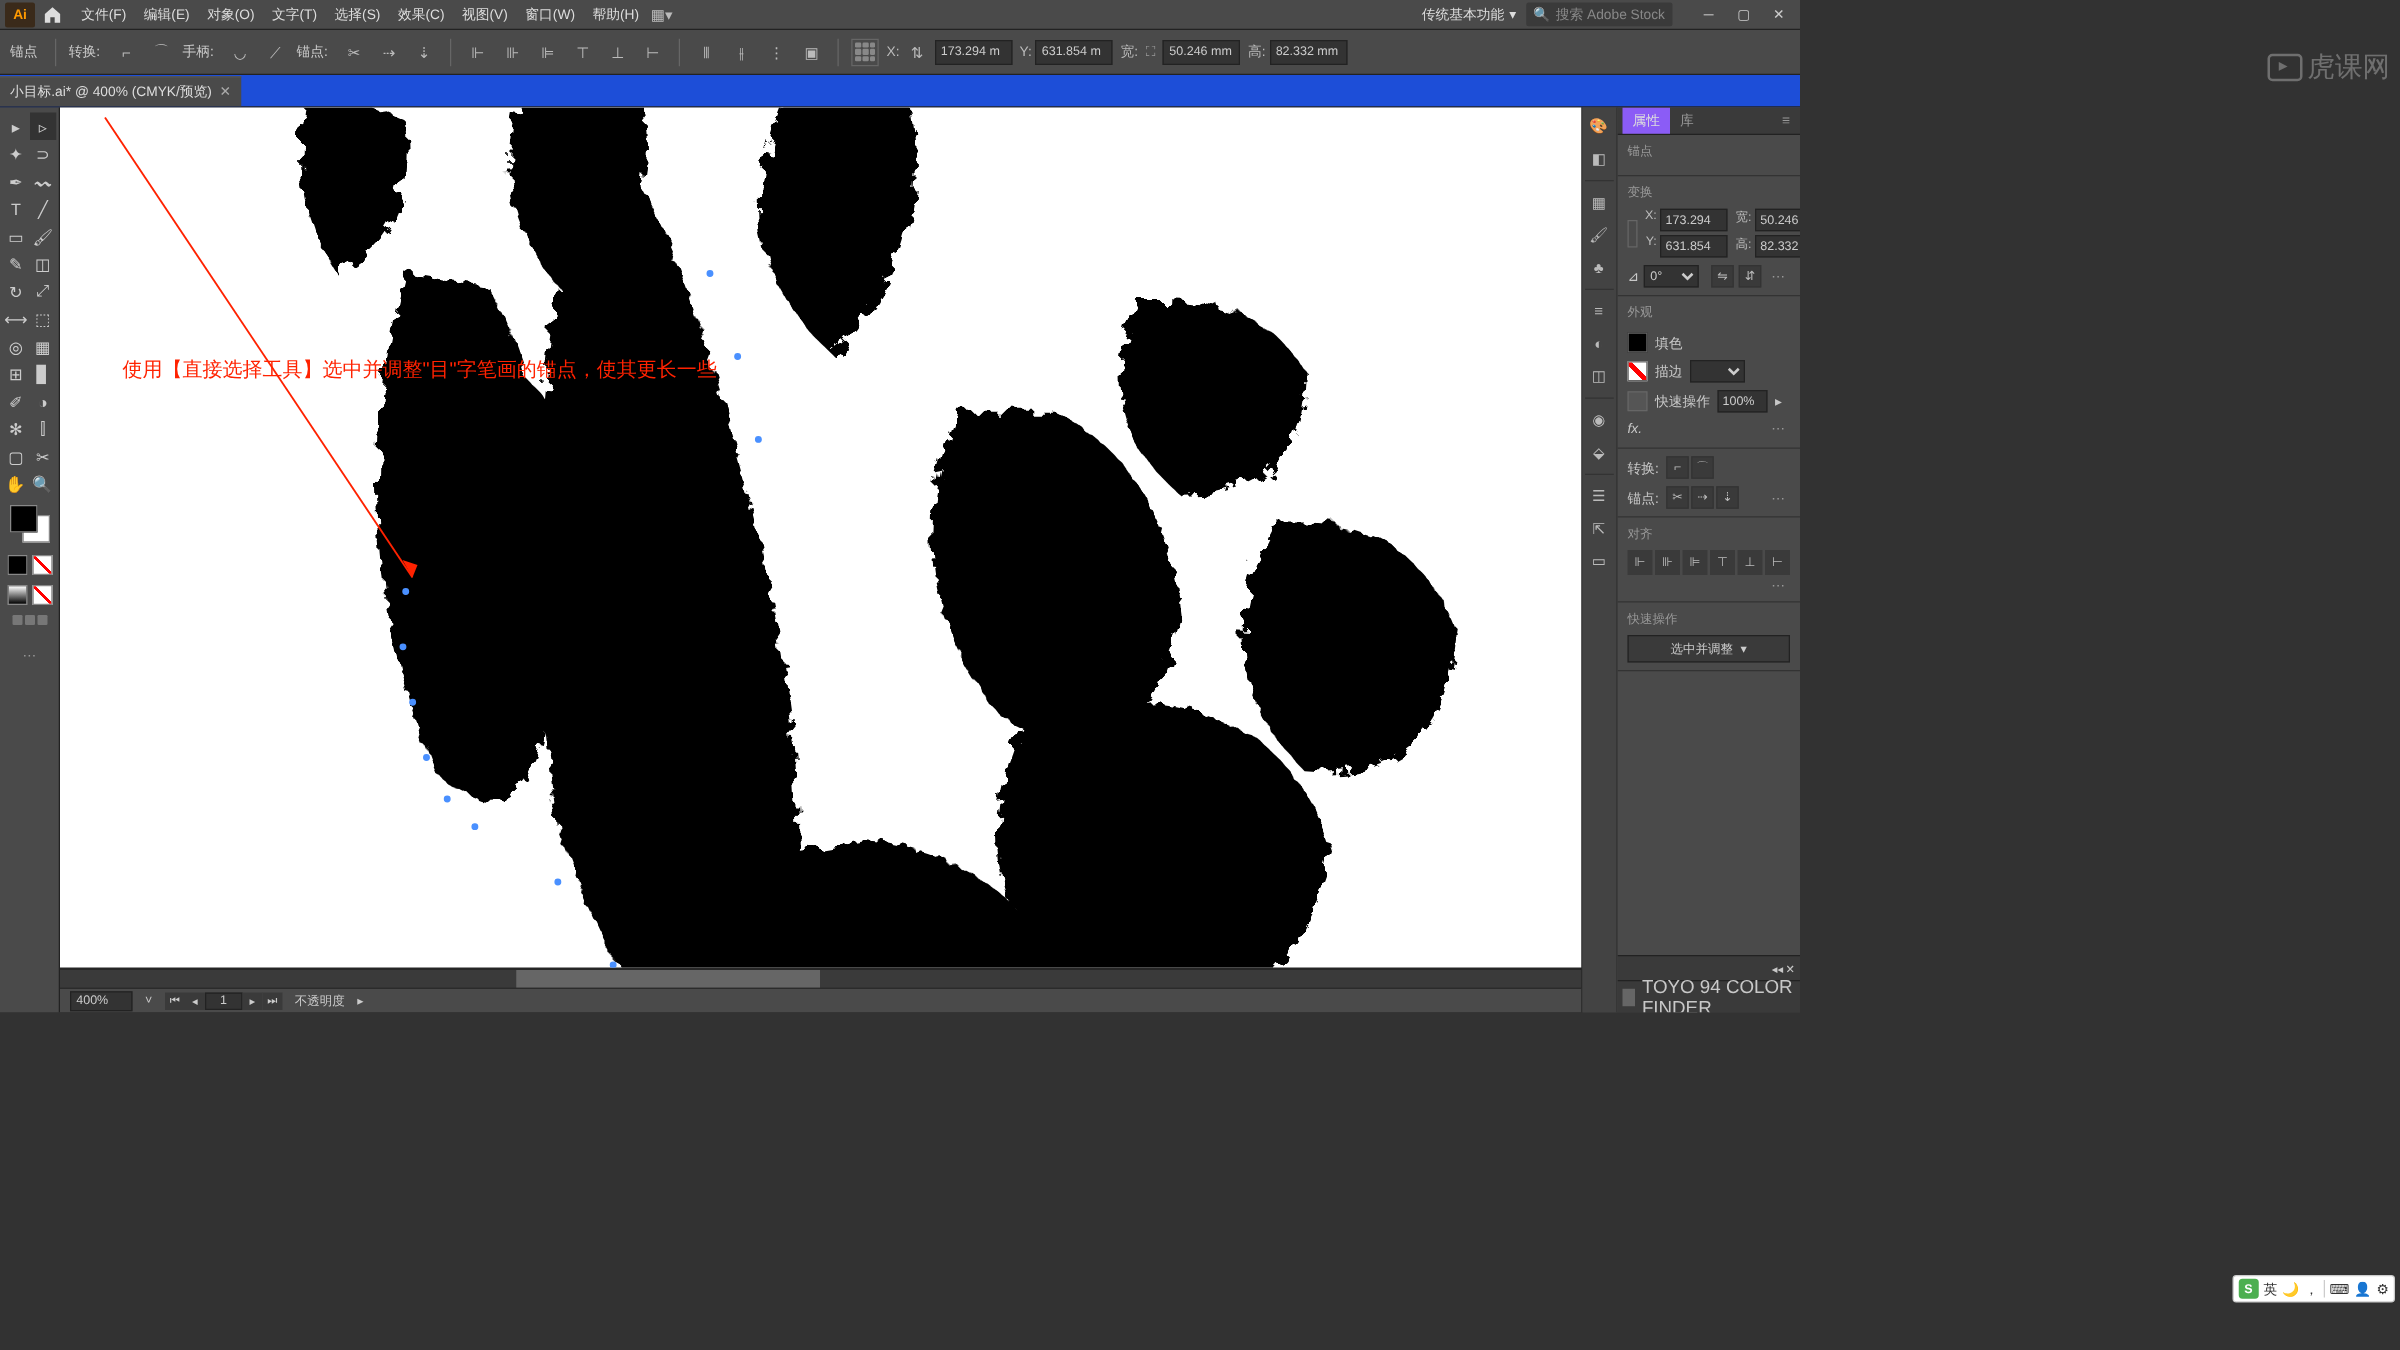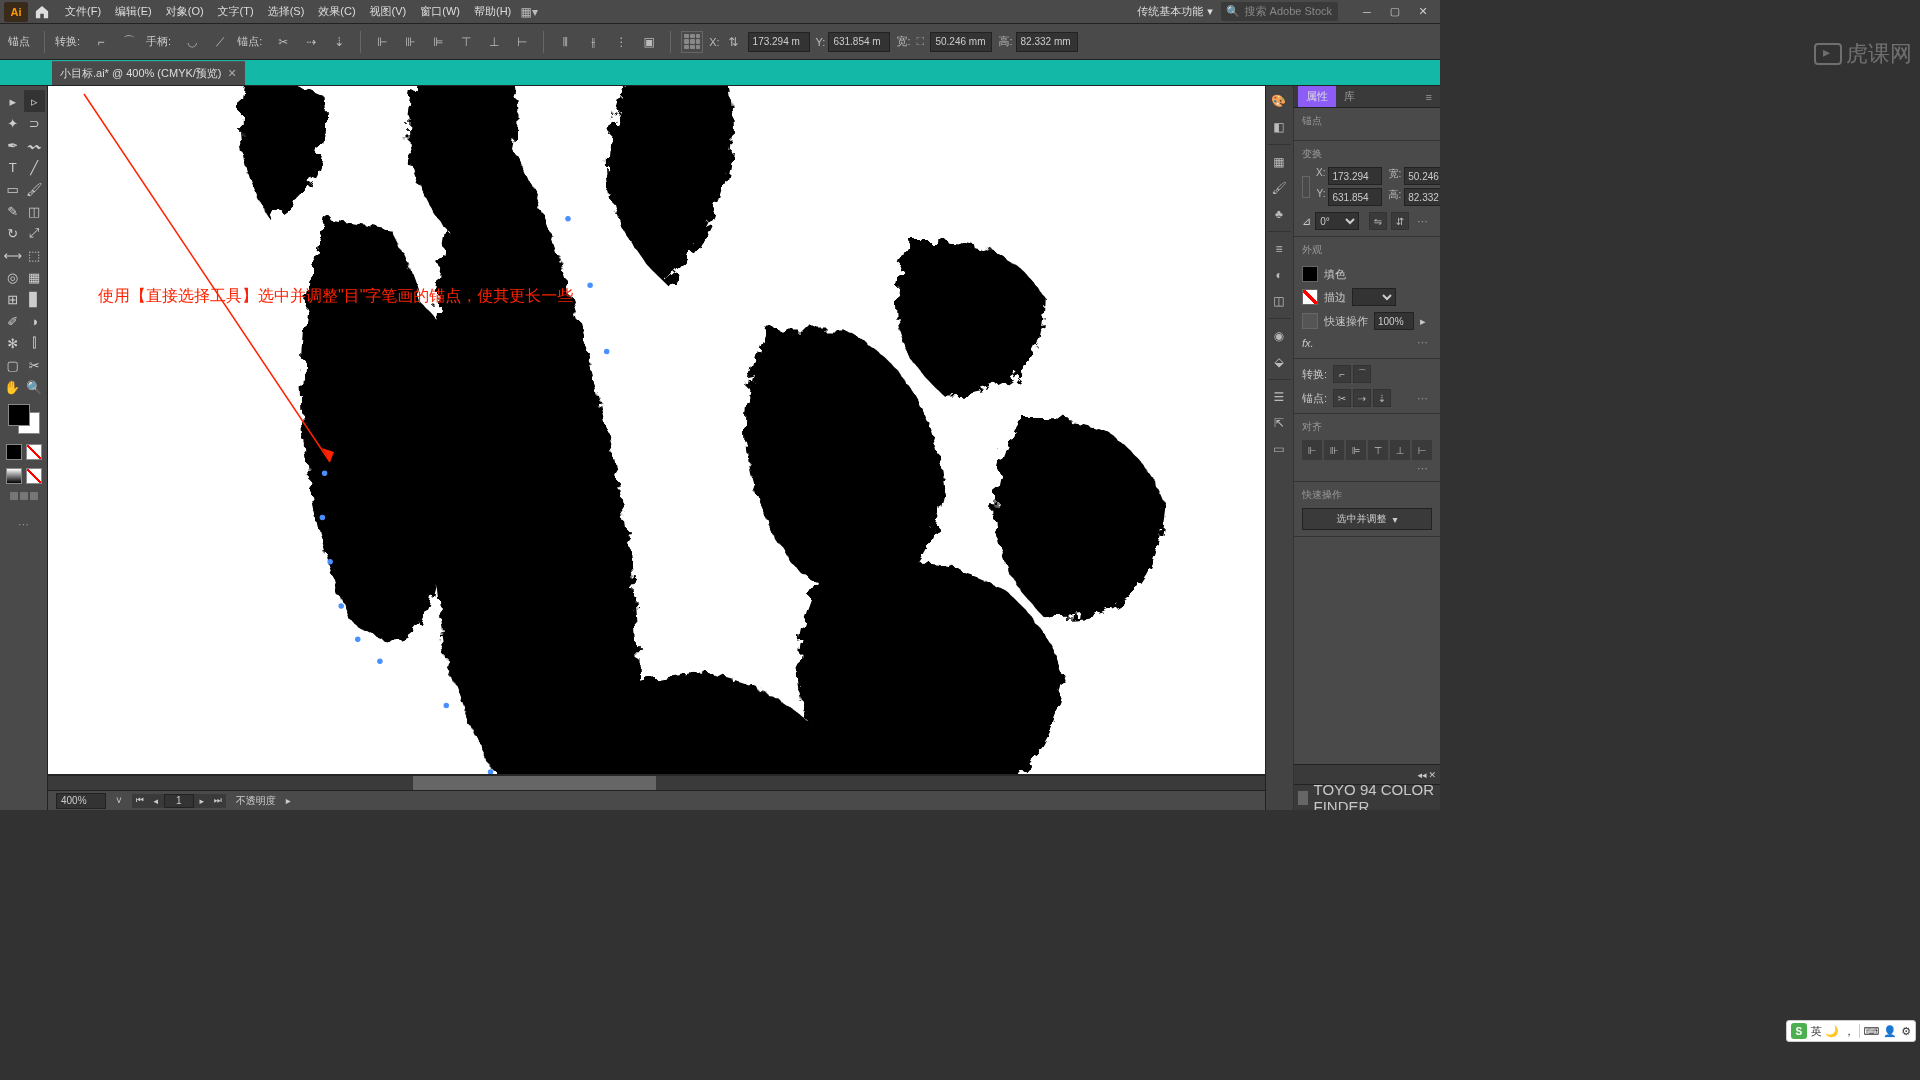--- a/index.html
+++ b/index.html
@@ -19,21 +19,21 @@
 
 .optbar { height: 36px; background: #4a4a4a; display: flex; align-items: center; padding: 0 8px; gap: 6px; border-bottom: 1px solid #222; }
 .opt-label { color: #ccc; margin-right: 4px; }
 .opt-sep { width: 1px; height: 22px; background: #666; margin: 0 4px; }
 .opt-btn { width: 22px; height: 22px; display: flex; align-items: center; justify-content: center; cursor: pointer; color: #bbb; border-radius: 2px; font-size: 12px; }
 .opt-input { background: #333; border: 1px solid #222; color: #ccc; width: 62px; height: 20px; padding: 0 4px; font-size: 10px; }
 .opt-field { display: flex; align-items: center; gap: 3px; }
 .link-icon { width: 14px; height: 24px; display: flex; align-items: center; justify-content: center; color: #999; }
 
 
-.tabbar { height: 26px; background: #14b8a6; display: flex; align-items: center; padding-left: 52px; border-bottom: 1px solid #222; }
+.tabbar { height: 26px; background: #1d4ed8; display: flex; align-items: center; border-bottom: 1px solid #222; }
 .doc-tab { height: 24px; background: #4a4a4a; padding: 0 8px; display: flex; align-items: center; gap: 6px; color: #ddd; border-top: 1px solid #555; }
 .tab-close { cursor: pointer; color: #aaa; }
 
 
 .main { display: flex; height: calc(810px - 24px - 36px - 26px); }
 
 
 .toolbox { width: 48px; background: #4a4a4a; padding: 4px 2px; display: flex; flex-direction: column; gap: 0; border-right: 1px solid #222; }
 .tool-row { display: flex; gap: 0; }
 .tool { width: 22px; height: 22px; display: flex; align-items: center; justify-content: center; cursor: pointer; color: #ccc; font-size: 13px; position: relative; }

